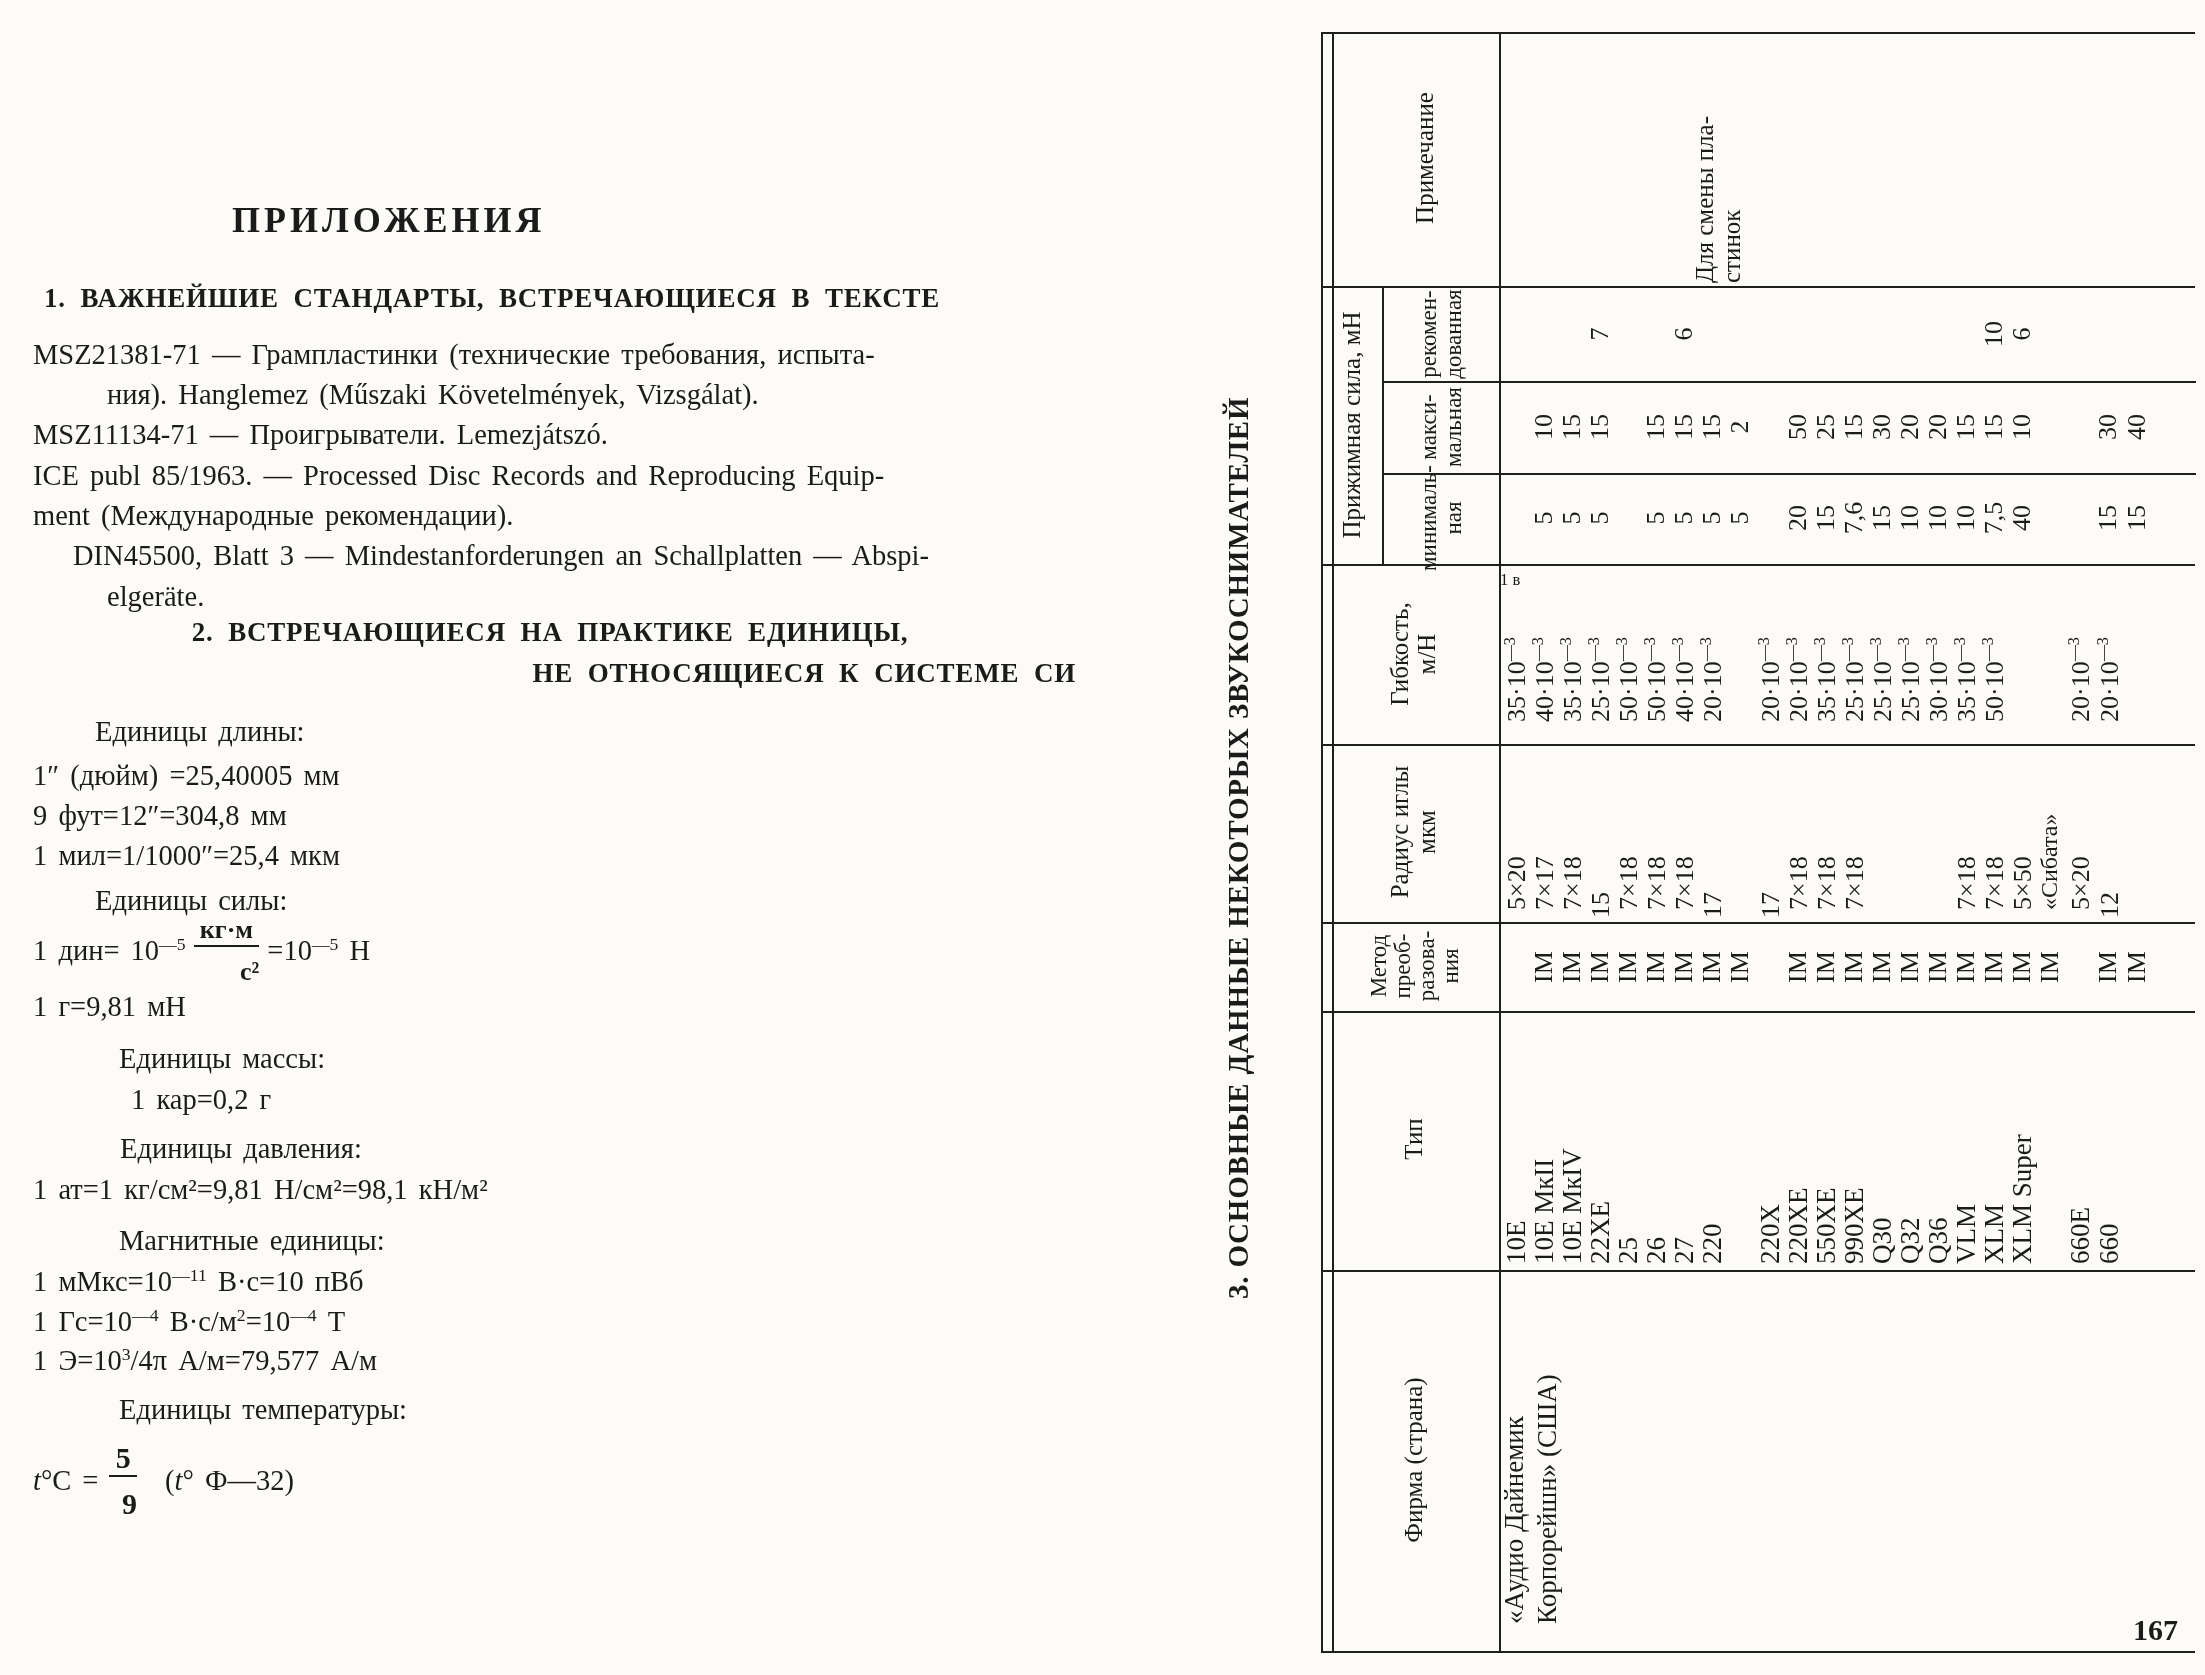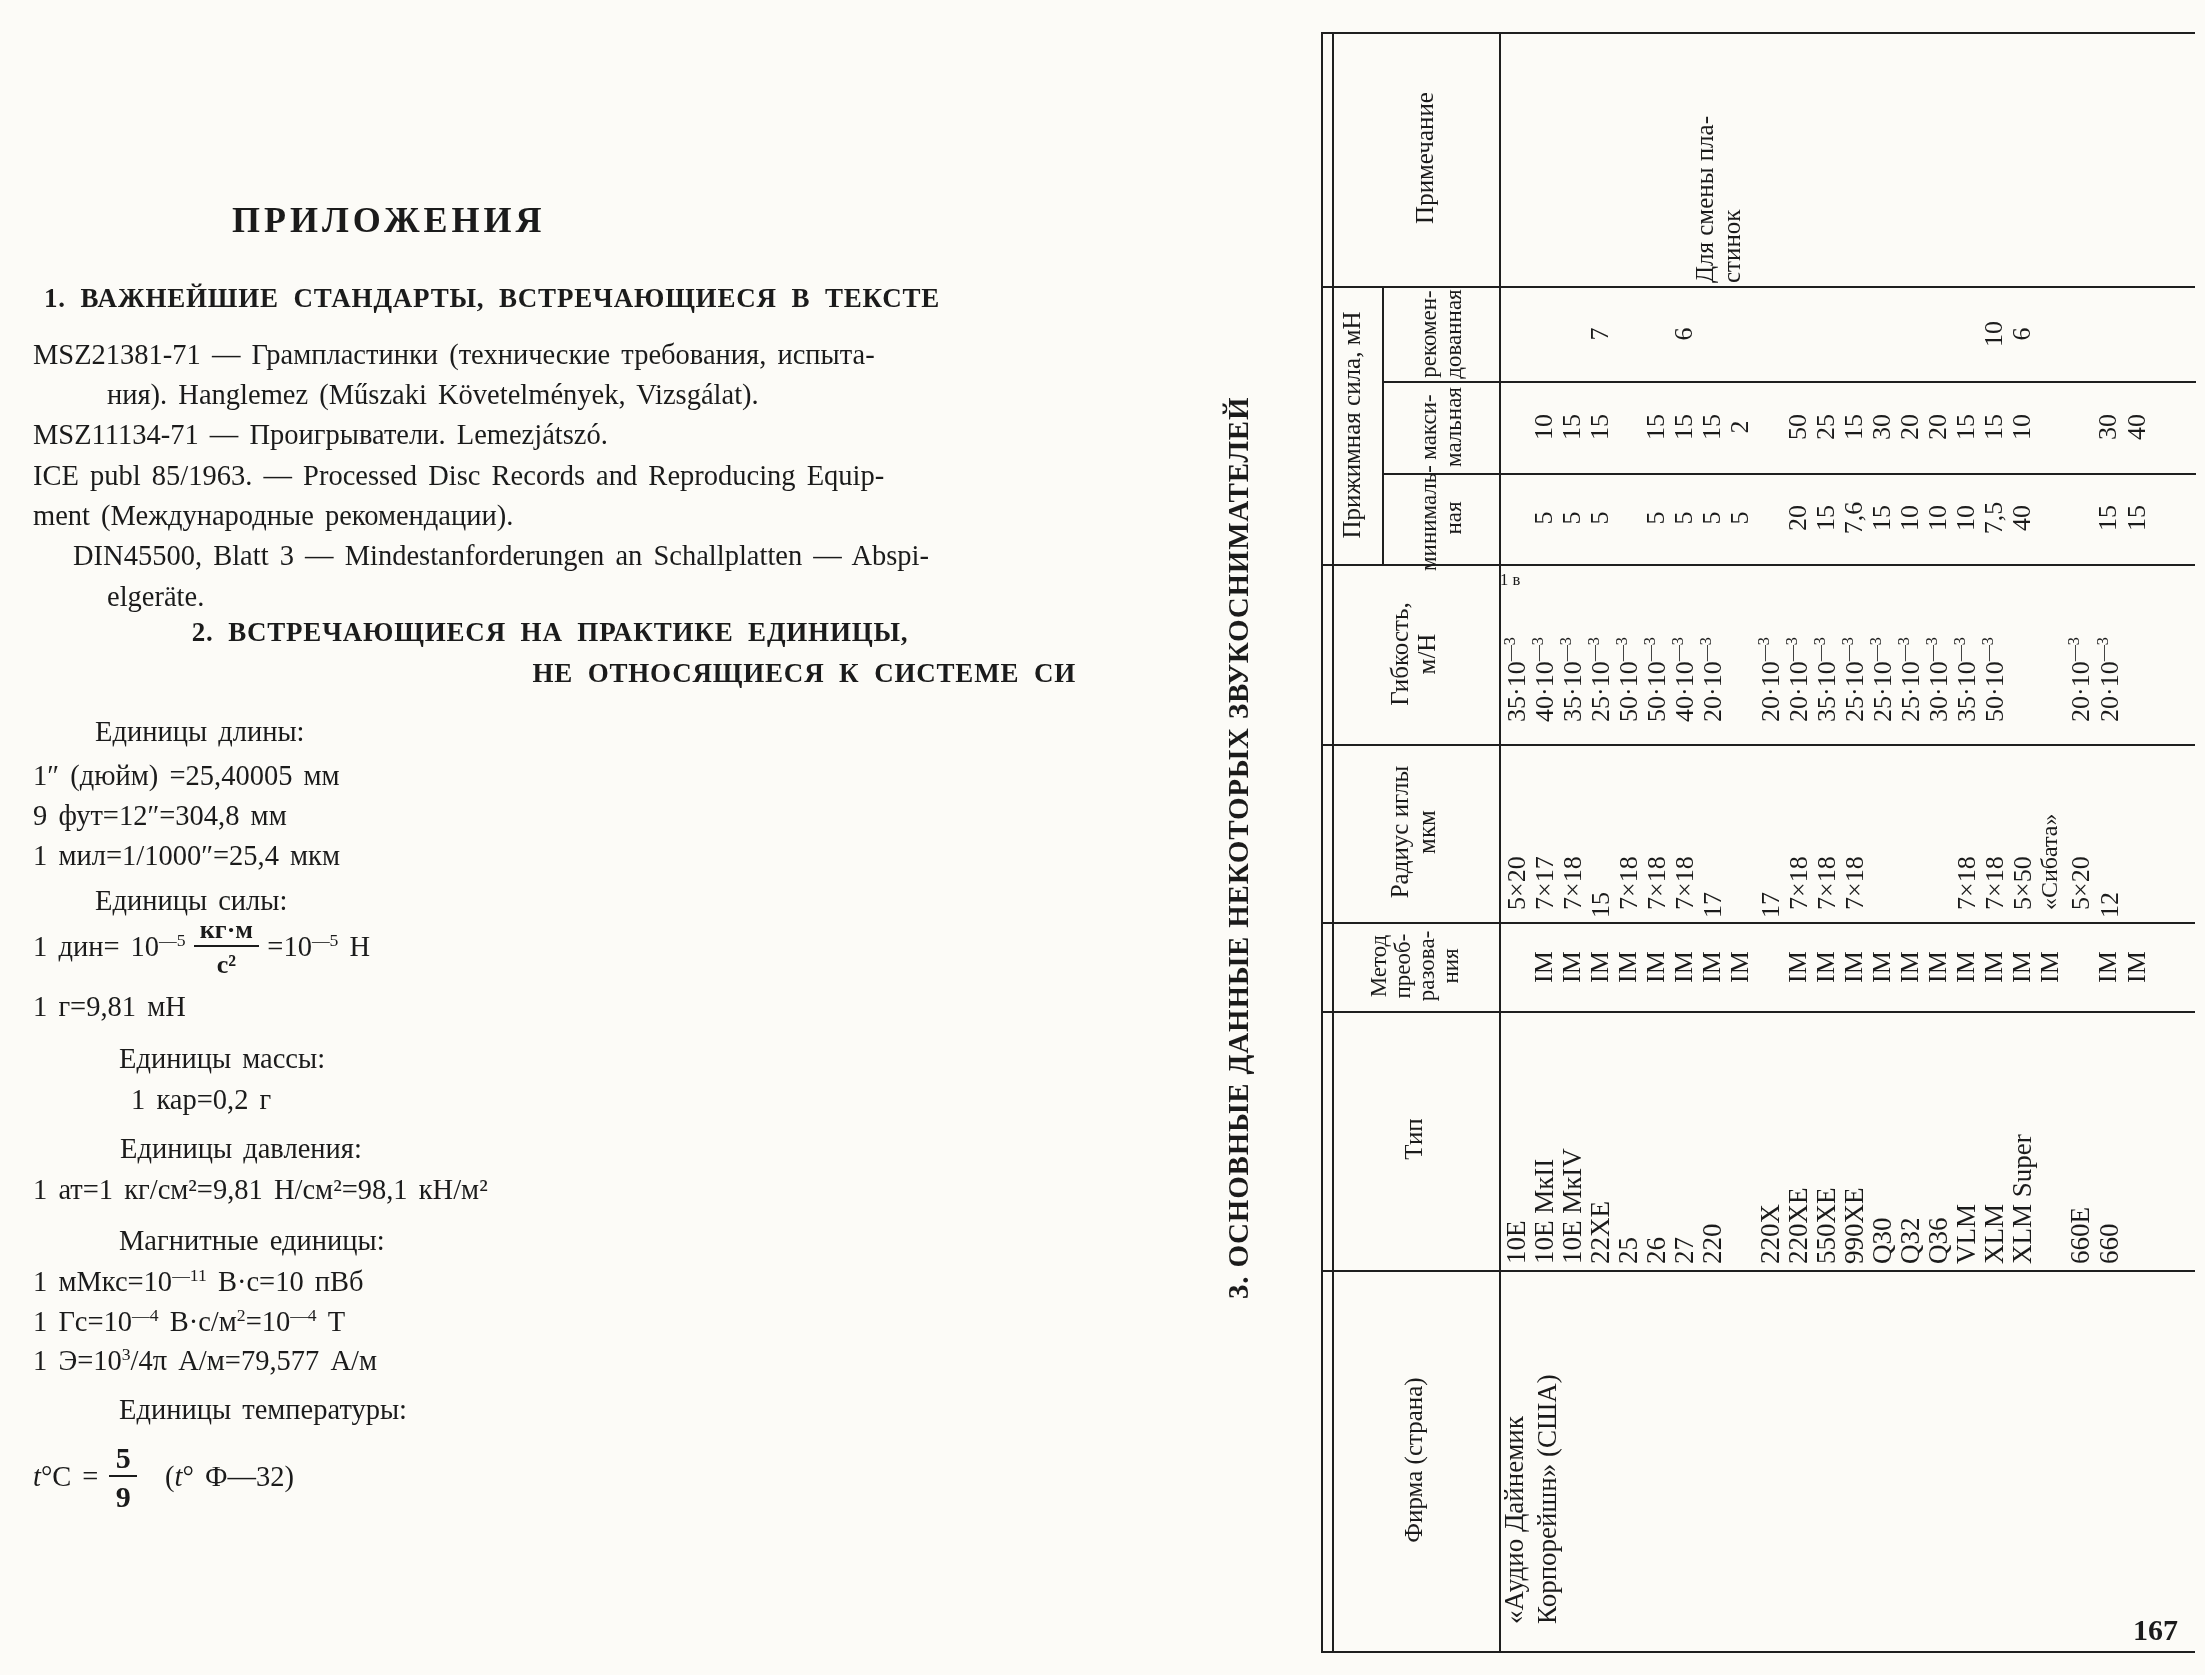--- a/index.html
+++ b/index.html
@@ -6,21 +6,21 @@
   #canvas{position:relative;width:2205px;height:1675px;background:#fcfbf7;color:#1b1b1b;
           font-family:"Liberation Serif","DejaVu Serif",serif;overflow:hidden;}
   .abs{position:absolute;white-space:nowrap;}
   .b{font-weight:bold;}
   .body-t{font-size:28.5px;word-spacing:4px;}
   .head-t{font-size:27px;font-weight:bold;word-spacing:7.1px;letter-spacing:0.8px;}
   .title-t{font-size:36px;font-weight:bold;letter-spacing:4px;}
   sup{font-size:0.62em;vertical-align:super;line-height:0;}
   .frac{display:inline-block;text-align:center;vertical-align:middle;line-height:1.05;}
   .frac .num{display:block;border-bottom:2.4px solid #1b1b1b;padding:0 6.3px 1.6px;}
-  .frac .den{display:block;padding-top:4px;}
+  .frac .den{display:block;padding-top:11px;text-align:right;}
   .hline,.vline{position:absolute;background:#1f1f1f;}
   
   .vt{position:absolute;white-space:nowrap;font-size:26px;line-height:27px;height:27px;
       transform-origin:0 100%;transform:rotate(-90deg);}
   .vtc{position:absolute;white-space:nowrap;font-size:26px;line-height:27px;
        transform-origin:0 0;transform:rotate(-90deg) translateX(-50%);text-align:center;}
   .tbl-head{font-size:25px;}
   .pageno{font-size:30px;font-weight:bold;}
 </style>
 </head>

